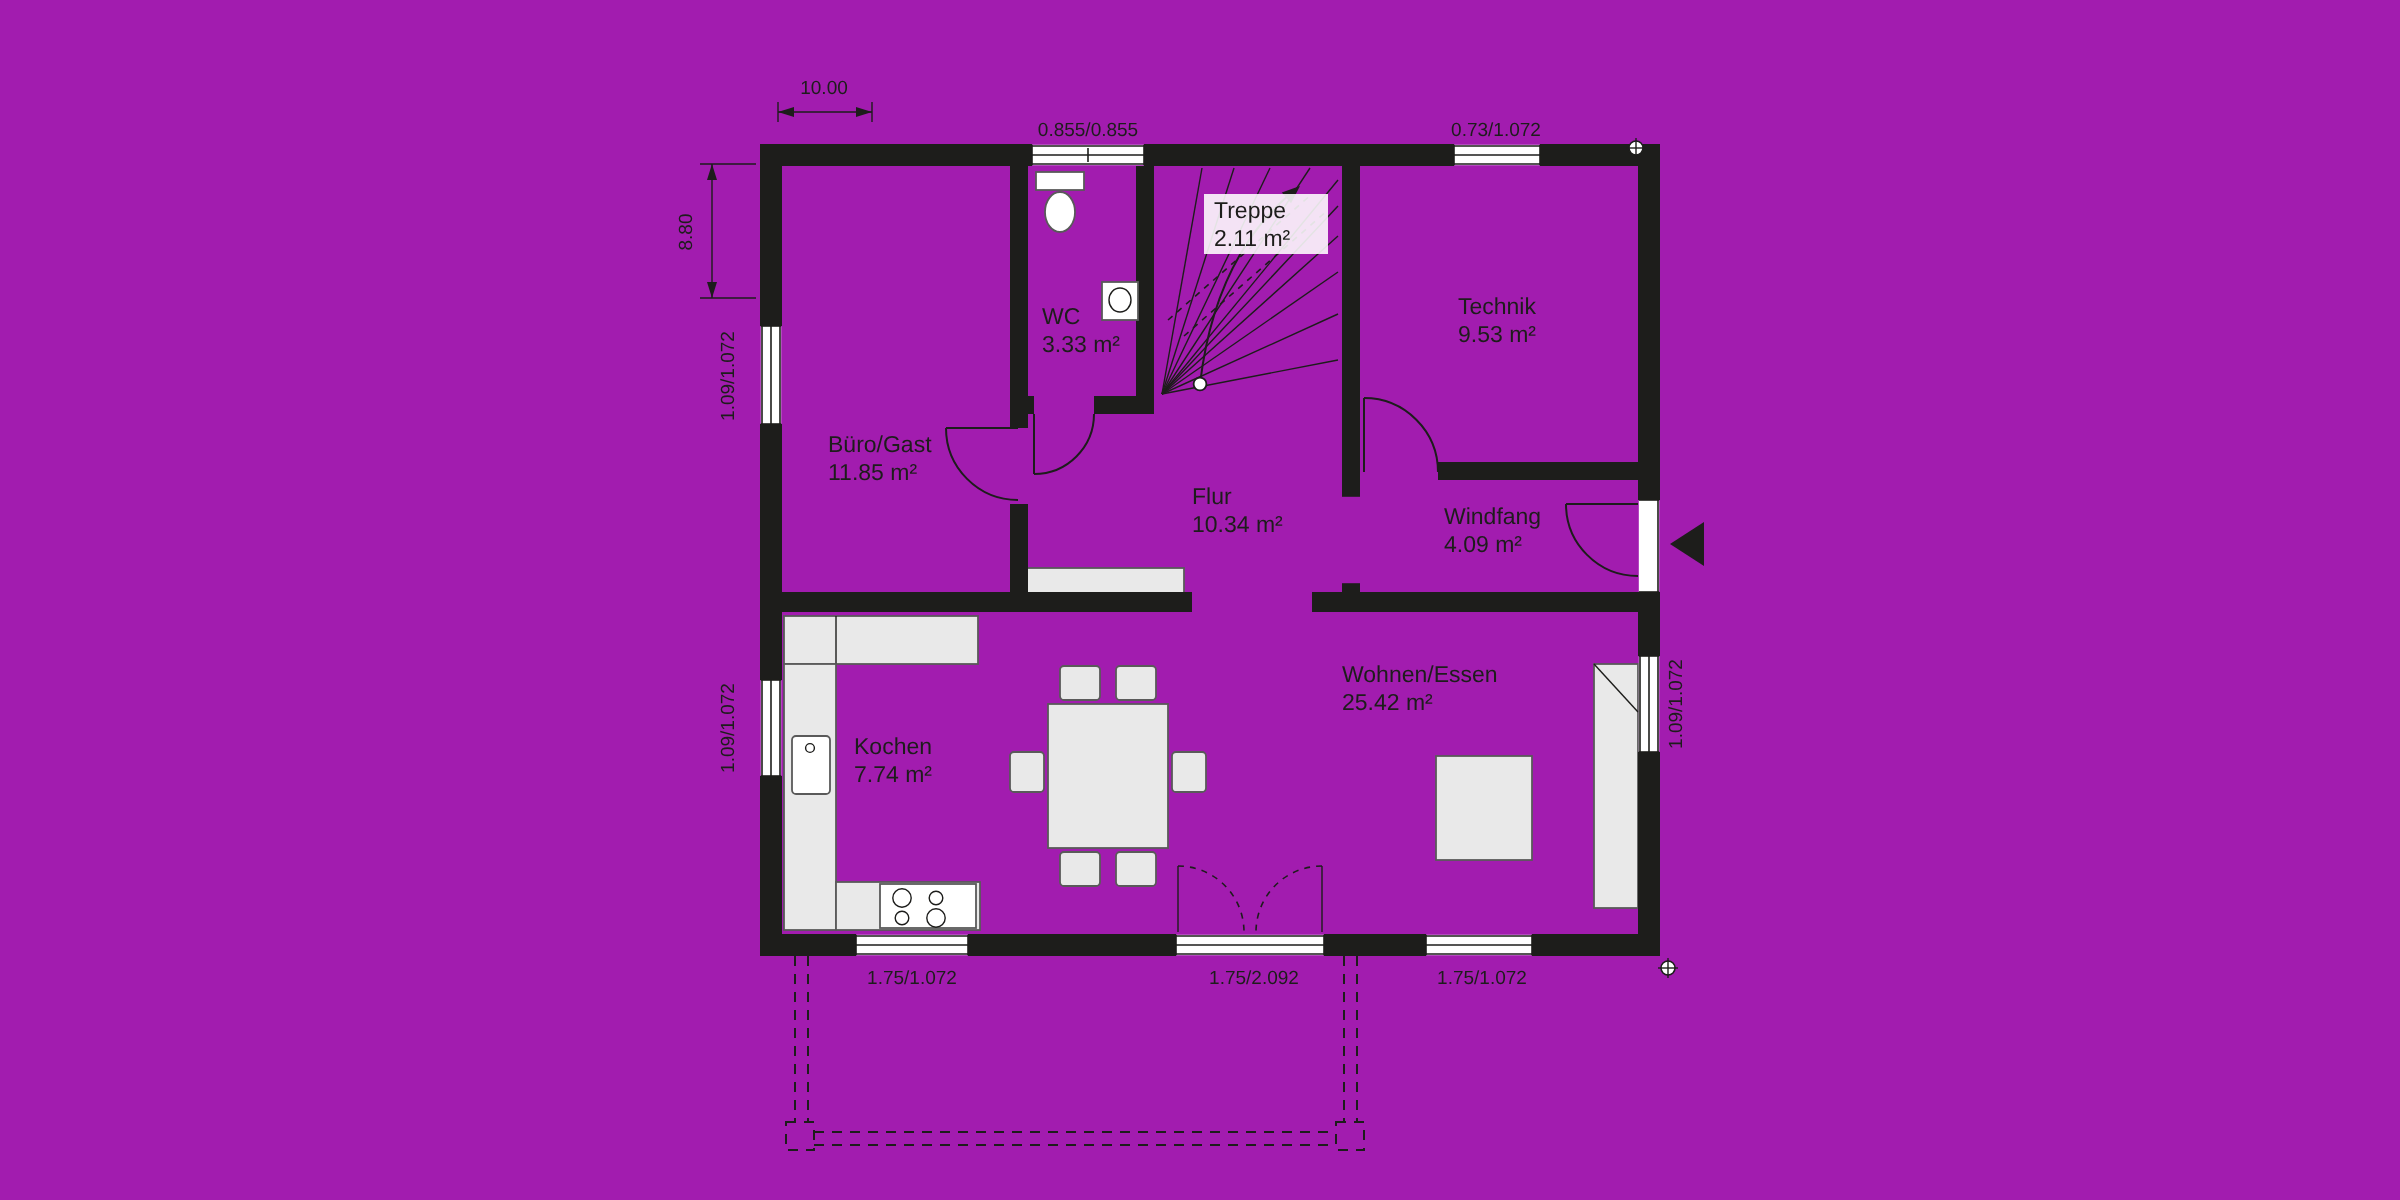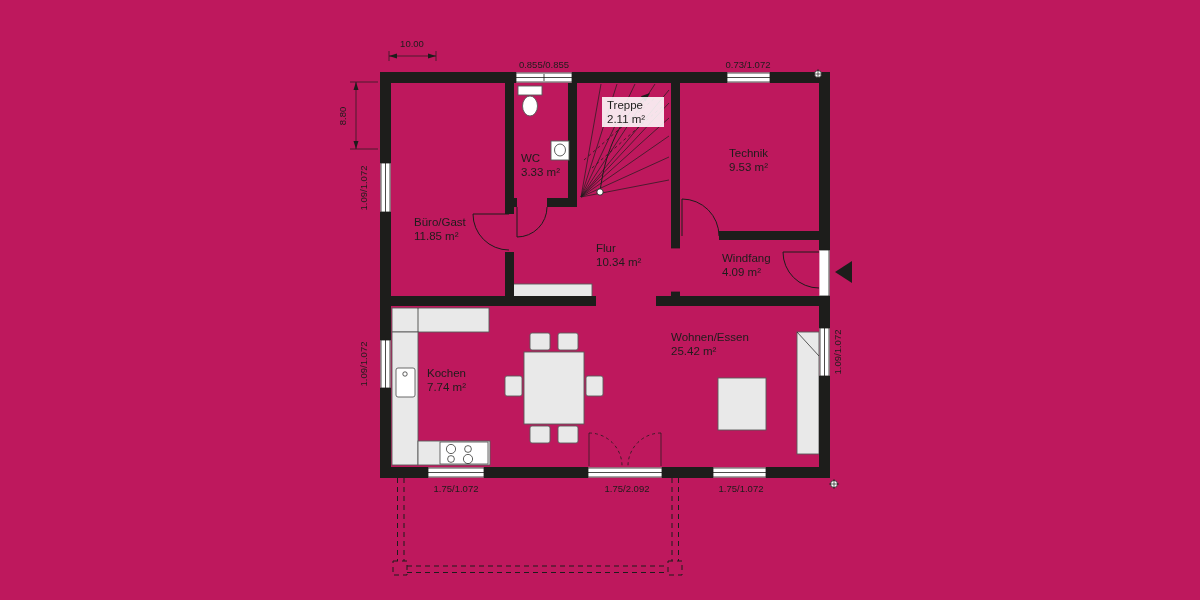--- a/index.html
+++ b/index.html
@@ -1,16 +1,16 @@
 <!DOCTYPE html>
 <html><head>
 <meta charset="utf-8">
 <style>
   html,body{margin:0;padding:0;background:#ffffff;}
-  .stage{width:1200px;height:600px;background:#be185d;position:relative;overflow:hidden;}
+  .stage{width:1200px;height:600px;background:#a21caf;position:relative;overflow:hidden;}
   svg{display:block;}
   .wall{fill:#1d1d1b;stroke:none;}
   .win{fill:#ffffff;stroke:none;}
   .winline{stroke:#1d1d1b;stroke-width:0.8;fill:none;}
   .hair{stroke:#1d1d1b;stroke-width:0.7;fill:none;}
   .door{stroke:#1d1d1b;stroke-width:1;fill:none;}
   .dash{stroke:#1d1d1b;stroke-width:1;fill:none;stroke-dasharray:5 4;}
   .dash2{stroke:#1d1d1b;stroke-width:0.8;fill:none;stroke-dasharray:3 3;}
   .furn{fill:#e9e9e9;stroke:#5a5a5a;stroke-width:0.9;}
   .furnw{fill:#ffffff;stroke:#5a5a5a;stroke-width:0.9;}

